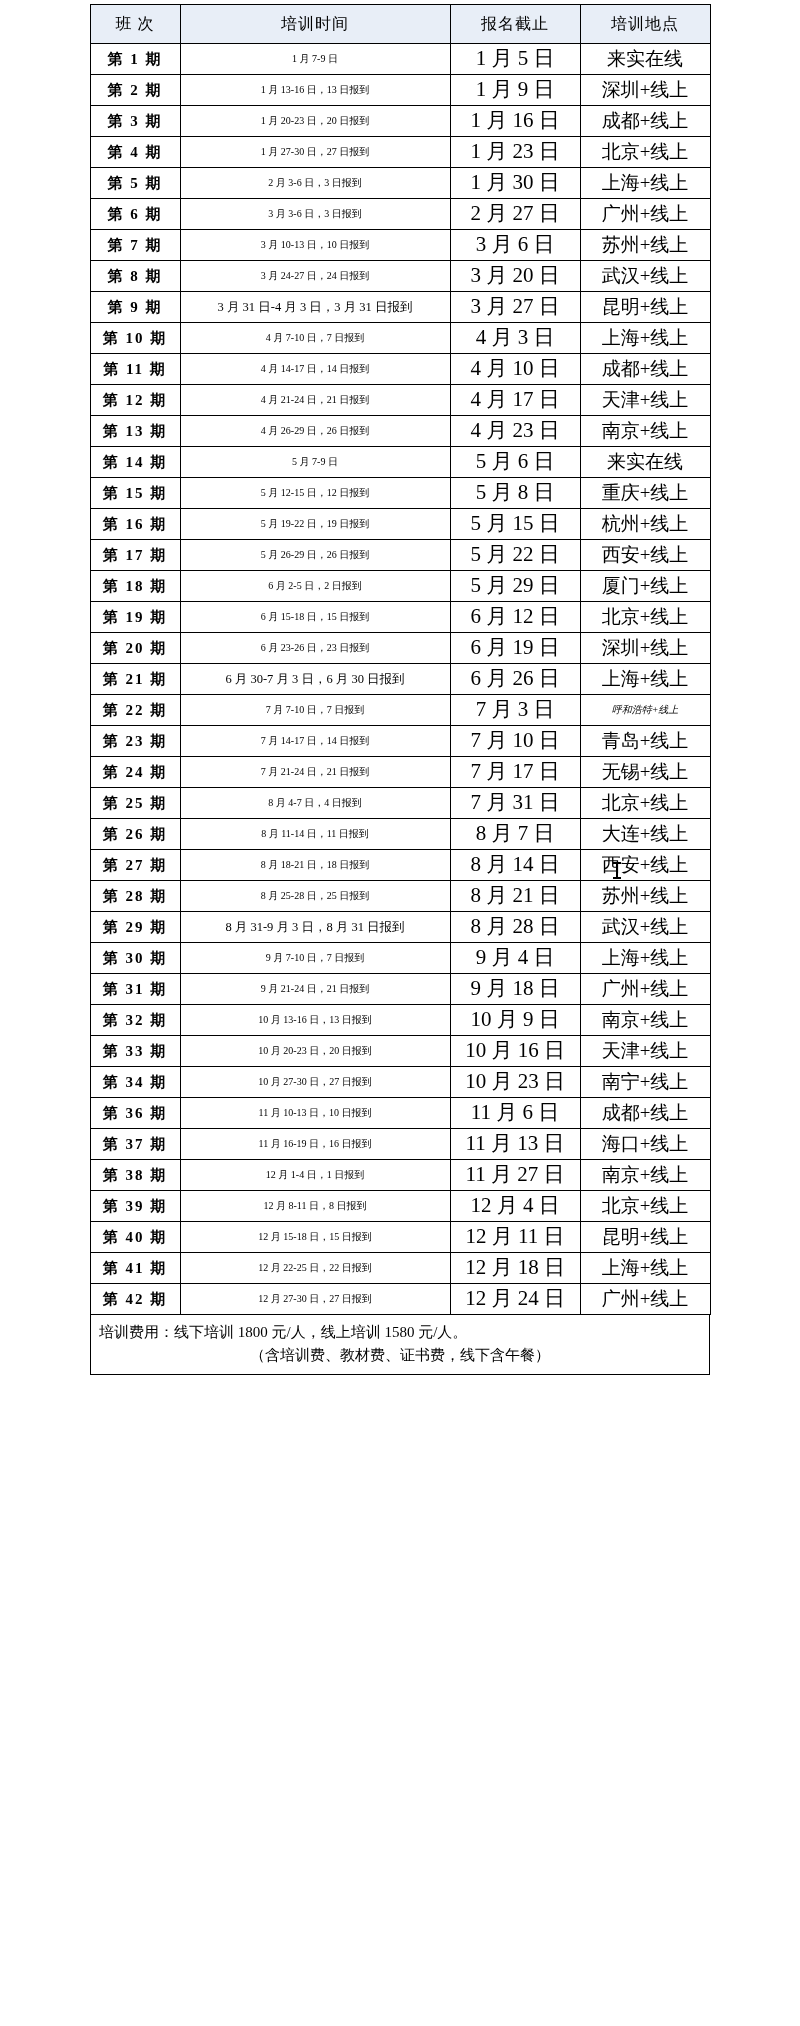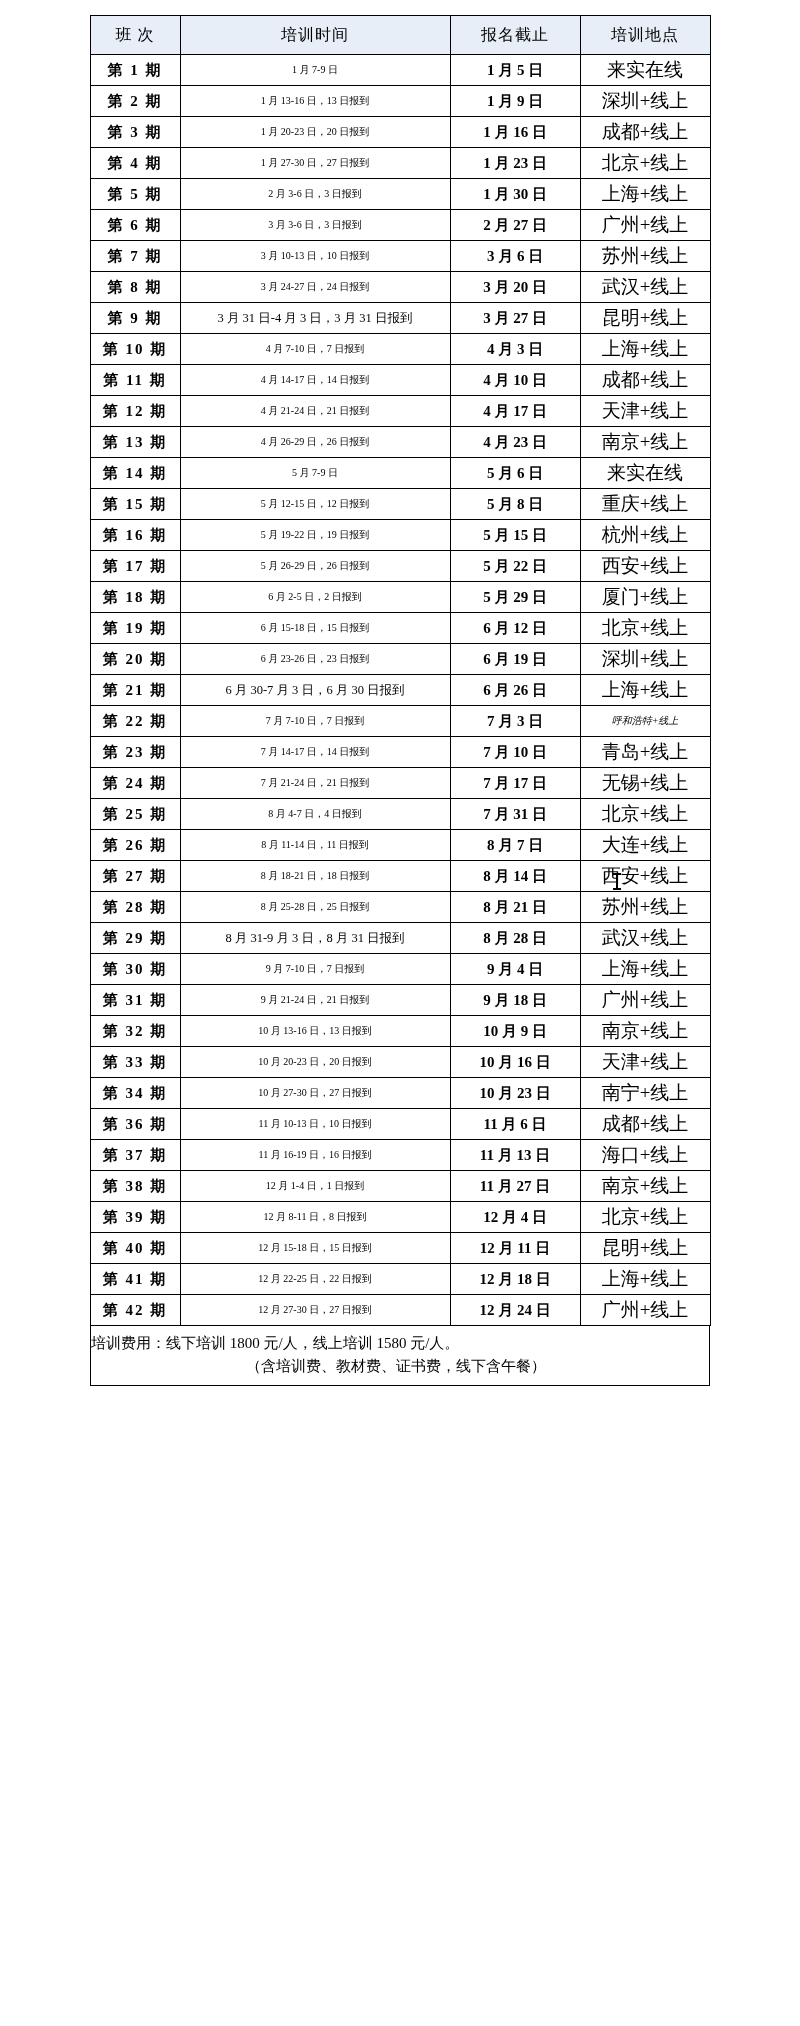--- a/index.html
+++ b/index.html
@@ -50,37 +50,36 @@
     letter-spacing: 2px;
     font-weight: bold;
   }
   table.schedule tbody td.dates {
     font-size: 10px;
   }
   table.schedule tbody td.dates.small {
     font-size: 12.5px;
   }
   table.schedule tbody td.deadline {
-    font-size: 15px;
-    font-weight: bold;
+    font-size: 21px;
   }
   table.schedule tbody td.place {
     font-size: 19px;
   }
   table.schedule tbody td.place.small {
     font-size: 10px;
     font-style: italic;
   }
   .footer-box {
     width: 620px;
     margin: 0 auto;
     border: 1px solid #000000;
     border-top: none;
     box-sizing: border-box;
-    padding: 6px 8px 8px 0;
+    padding: 6px 8px 8px 8px;
     font-size: 15px;
     line-height: 1.5;
   }
   .footer-line1 {
     text-align: left;
     white-space: nowrap;
   }
   .footer-line2 {
     text-align: center;
     white-space: nowrap;
@@ -94,21 +93,21 @@
   .cursor-ibeam:before, .cursor-ibeam:after {
     content: "";
     position: absolute;
     left: -3px;
     width: 8px;
     height: 2px;
     background: #000000;
   }
   .cursor-ibeam:before { top: 0; }
   .cursor-ibeam:after { bottom: 0; }
-  #sheet { position: relative; margin-top: 11px; }
+  #sheet { position: relative; }
 </style>
 </head>
 <body>
 
 <div id="sheet">
 
   <table class="schedule">
     <colgroup>
       <col class="c0">
         <col class="c1">

